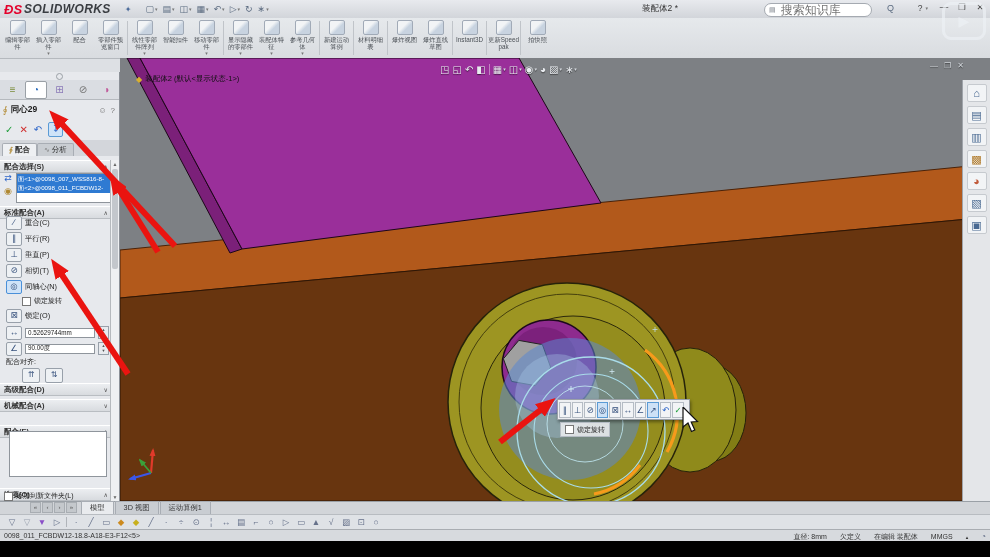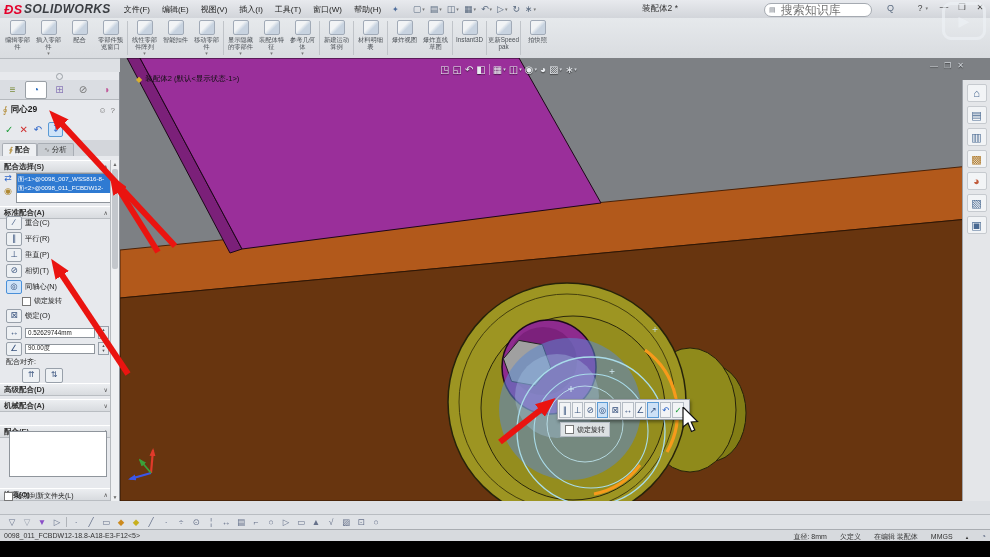--- a/index.html
+++ b/index.html
@@ -142,29 +142,20 @@
 </head>
 <body>
 
 <div id="app">
 
   <div id="titlebar" class="abs">
     <div id="logo">
       <span class="ds">ÐS</span>
       <span class="sw">SOLIDWORKS</span>
     </div>
-    <div id="menus">
-        <div class="menu-item">文件(F)</div>
-        <div class="menu-item">编辑(E)</div>
-        <div class="menu-item">视图(V)</div>
-        <div class="menu-item">插入(I)</div>
-        <div class="menu-item">工具(T)</div>
-        <div class="menu-item">窗口(W)</div>
-        <div class="menu-item">帮助(H)</div>
-      </div>
     <div id="pin-menu">✦</div>
     <div id="qat">
         <div class="qat-btn">▢<div class="ddq">▾</div></div>
         <div class="qat-btn">▤<div class="ddq">▾</div></div>
         <div class="qat-btn">◫<div class="ddq">▾</div></div>
         <div class="qat-btn">▦<div class="ddq">▾</div></div>
         <div class="qat-btn">↶<div class="ddq">▾</div></div>
         <div class="qat-btn">▷<div class="ddq">▾</div></div>
         <div class="qat-btn">↻</div>
         <div class="qat-btn">∗<div class="ddq">▾</div></div>
@@ -502,20 +493,33 @@
       <span class="cblab">添加到新文件夹(L)</span>
     </div>
 
     <div id="pm-scroll" class="abs">
       <div class="sarr">▲</div>
       <div class="thumb"></div>
       <div class="sarr down">▼</div>
     </div>
   </div>
 
+  <div id="tabbar2" class="abs">
+    <div id="sheet-nav">
+        <div class="navbtn">«</div>
+        <div class="navbtn">‹</div>
+        <div class="navbtn">›</div>
+        <div class="navbtn">»</div>
+      </div>
+    <div id="bottom-tabs" style="display:flex;gap:1px;">
+        <div class="btab active">模型</div>
+        <div class="btab">3D 视图</div>
+        <div class="btab">运动算例1</div>
+      </div>
+  </div>
   <div id="filterbar" class="abs">
     <div id="filter-icons" style="display:flex;gap:3px;align-items:center;">
         <div class="fico">▽</div>
         <div class="fico" style="color: rgb(154, 162, 174);">▽</div>
         <div class="fico" style="color: rgb(138, 79, 200);">▼</div>
         <div class="fico">▷</div>
         <div class="fsep"></div>
         <div class="fico">∙</div>
         <div class="fico">╱</div>
         <div class="fico">▭</div>

